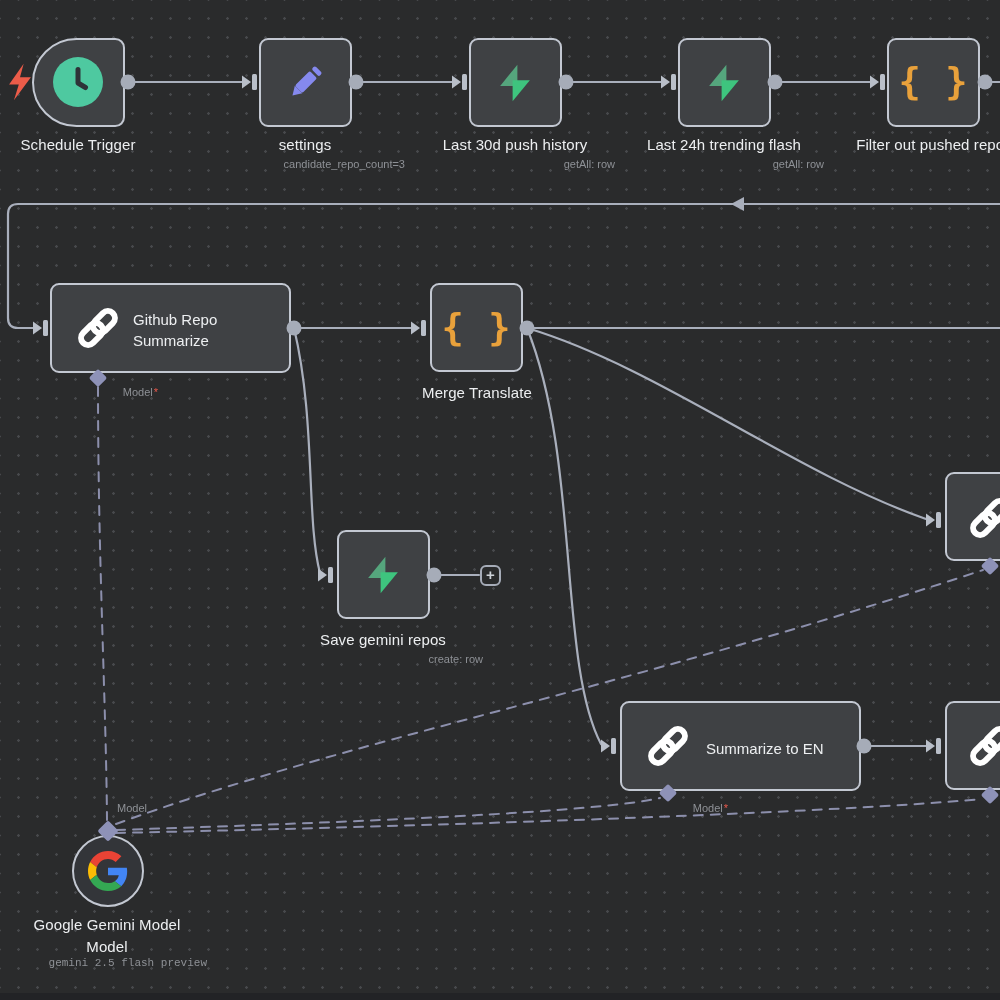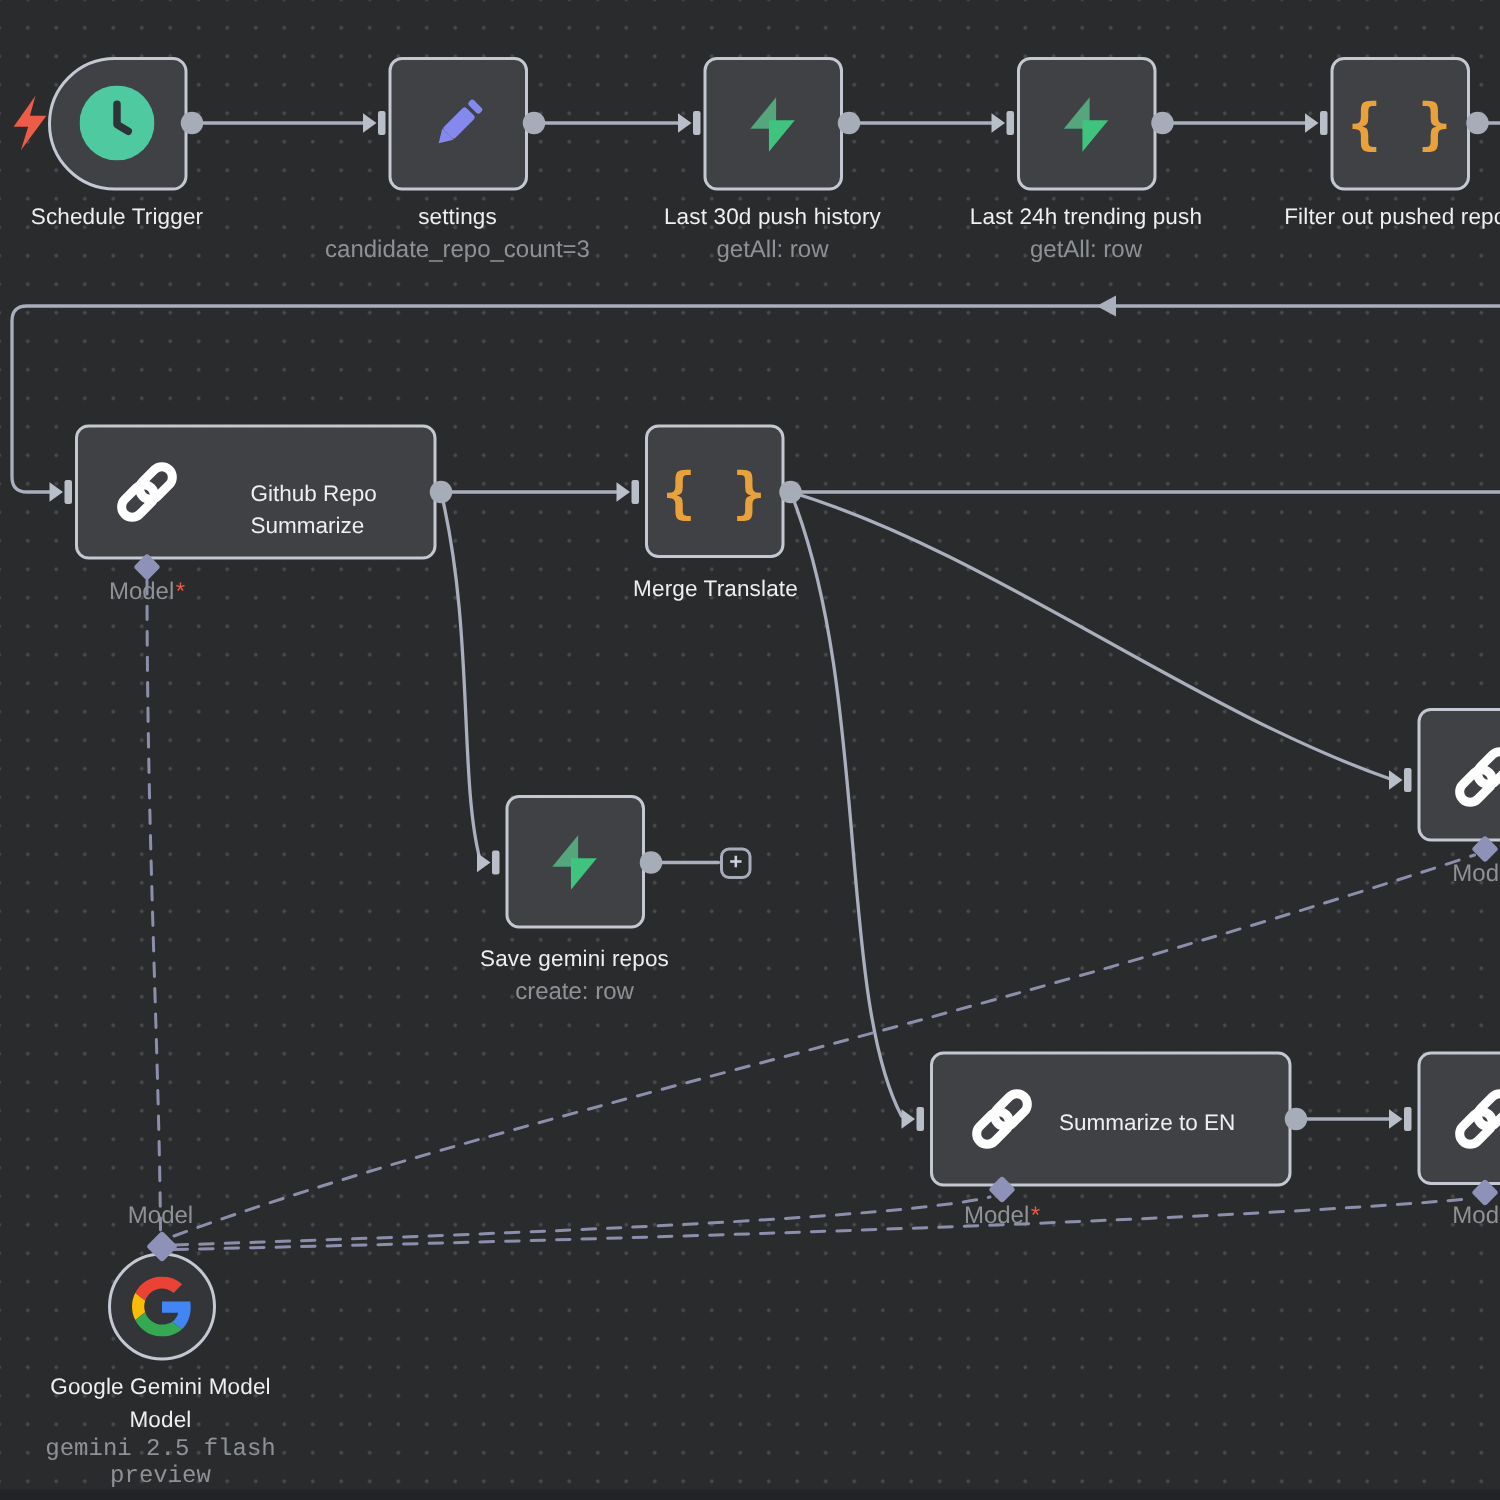--- a/index.html
+++ b/index.html
@@ -16,21 +16,21 @@
   .node{
     position:absolute;background:#3f4144;border:2px solid #c3c8d2;border-radius:9px;
     box-sizing:border-box;z-index:2;
   }
   .node.small{width:93px;height:89px;}
   .node.wide{width:241px;height:90px;}
   .node.trigger{border-radius:46px 10px 10px 46px;}
   .node.circle{width:72px;height:72px;border-radius:50%;background:#333539;}
   .icon{position:absolute;z-index:2;display:flex;align-items:center;justify-content:center;}
   .lbl{position:absolute;z-index:2;text-align:center;color:#edeff1;font-size:15px;font-weight:500;line-height:1.3;letter-spacing:.1px;}
-  .sub{position:absolute;z-index:2;text-align:center;color:#8e9196;font-size:16px;font-weight:400;}
+  .sub{position:absolute;z-index:2;text-align:right;color:#8e9196;font-size:11px;font-weight:400;}
   .inlbl{position:absolute;z-index:2;color:#edeff1;font-size:15px;font-weight:500;line-height:1.4;text-align:left;}
   .braces{position:absolute;z-index:2;display:flex;align-items:center;justify-content:center;
     color:#e9a13b;font-family:"DejaVu Sans Mono",monospace;font-size:37px;font-weight:700;letter-spacing:1px;}
   .req{color:#e9594c;margin-left:1px;}
   .plusbtn{
     position:absolute;z-index:3;width:21px;height:21px;border:2px solid #a6acb8;border-radius:6px;
     box-sizing:border-box;color:#cdd2d9;font-size:15px;font-weight:700;line-height:16px;text-align:center;
     background:#2a2b2c;
   }
   .edgestrip{position:absolute;left:0;bottom:0;width:1000px;height:7px;background:#222326;z-index:4;}
@@ -172,26 +172,26 @@
   </div>
 
   <div class="lbl" style="left:-2px;top:135px;width:160px;">Schedule Trigger</div>
 
   <div class="lbl" style="left:225px;top:135px;width:160px;">settings</div>
   <div class="sub" style="left:205px;top:158px;width:200px;">candidate_repo_count=3</div>
 
   <div class="lbl" style="left:415px;top:135px;width:200px;text-align:center;">Last 30d push history</div>
   <div class="sub" style="left:415px;top:158px;width:200px;">getAll: row</div>
 
-  <div class="lbl" style="left:624px;top:135px;width:200px;">Last 24h trending push</div>
+  <div class="lbl" style="left:624px;top:135px;width:200px;">Last 24h trending flash</div>
   <div class="sub" style="left:624px;top:158px;width:200px;">getAll: row</div>
 
   <div class="lbl" style="left:834px;top:135px;width:200px;">Filter out pushed repos</div>
 
-  <div class="inlbl" style="left:133px;top:319px;width:120px;margin-left:34px;">Github Repo Summarize</div>
+  <div class="inlbl" style="left:133px;top:309px;width:120px;">Github Repo Summarize</div>
   <div class="sub" style="left:38px;top:386px;width:120px;">
     <span>Model</span><span class="req">*</span>
   </div>
 
   <div class="lbl" style="left:377px;top:383px;width:200px;">Merge Translate</div>
 
   <div class="lbl" style="left:283px;top:630px;width:200px;">Save gemini repos</div>
   <div class="sub" style="left:283px;top:653px;width:200px;">create: row</div>
 
   <div class="inlbl" style="left:706px;top:738px;width:160px;">Summarize to EN</div>

